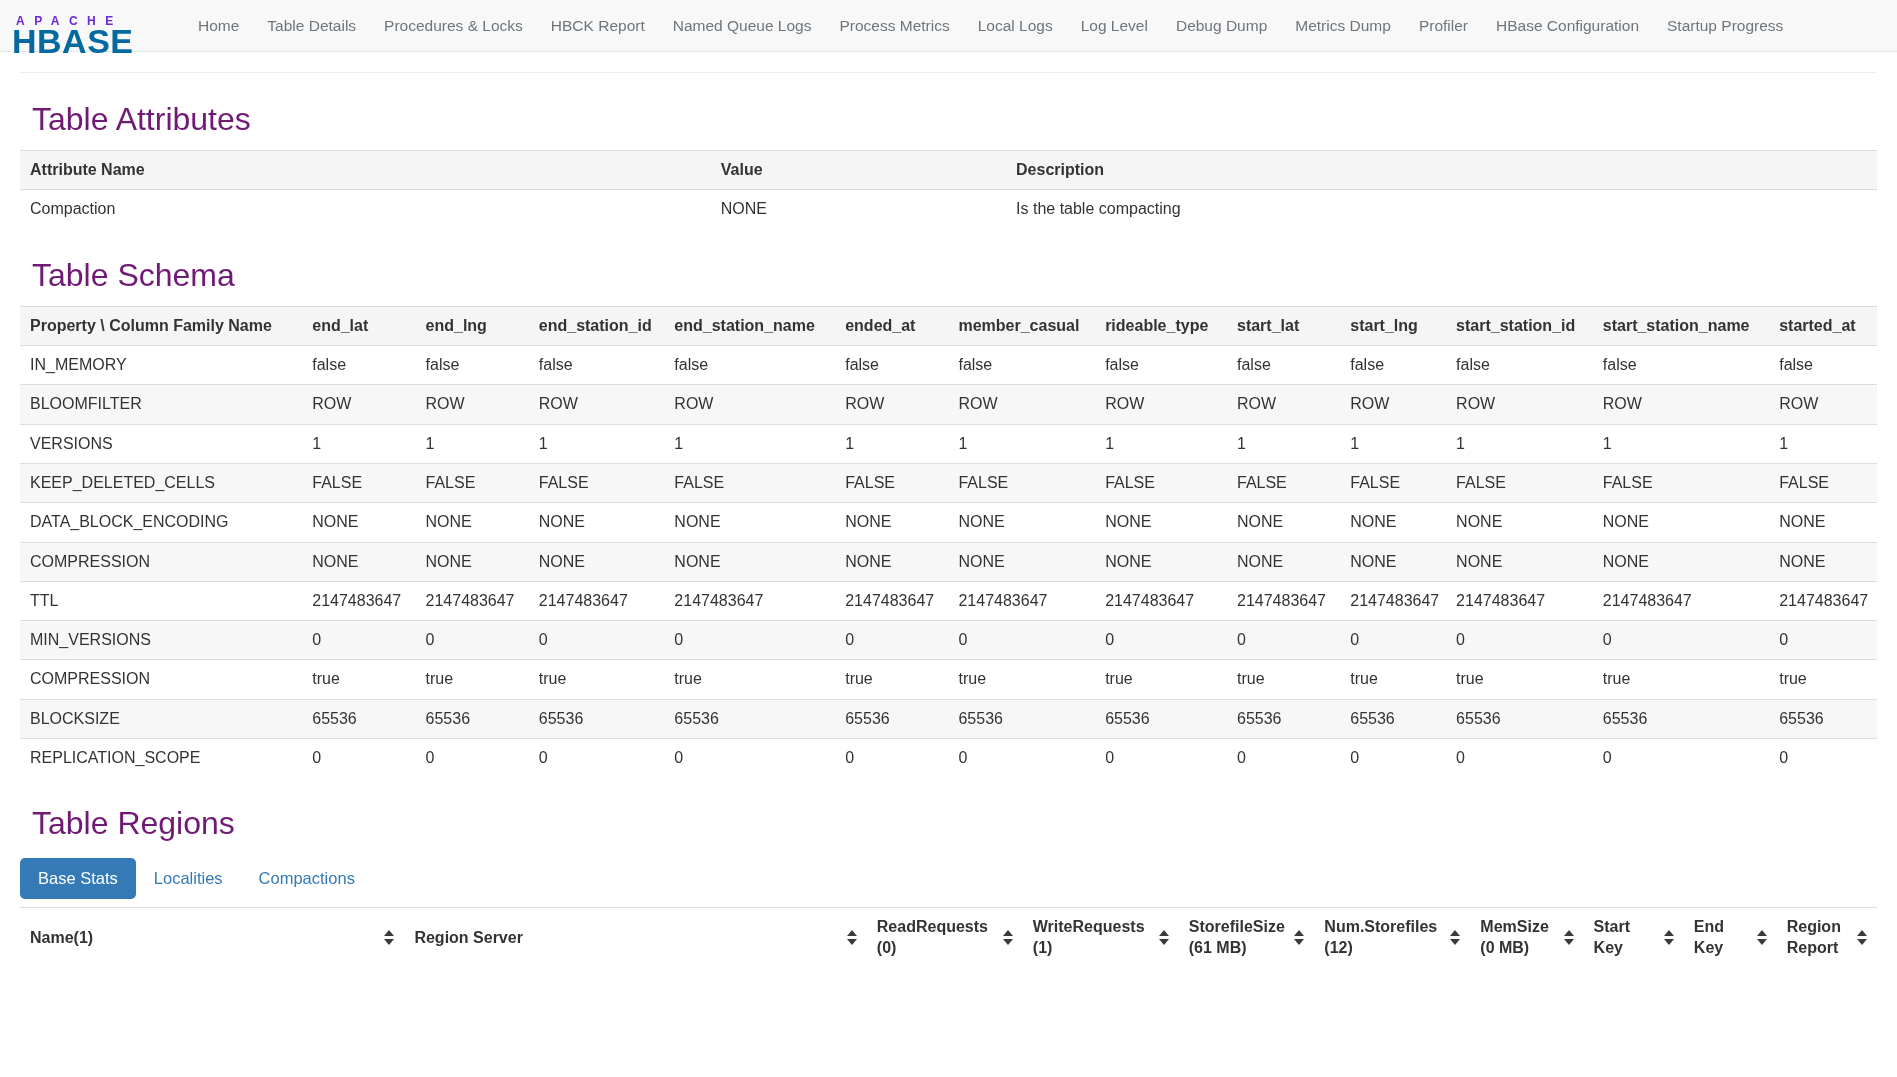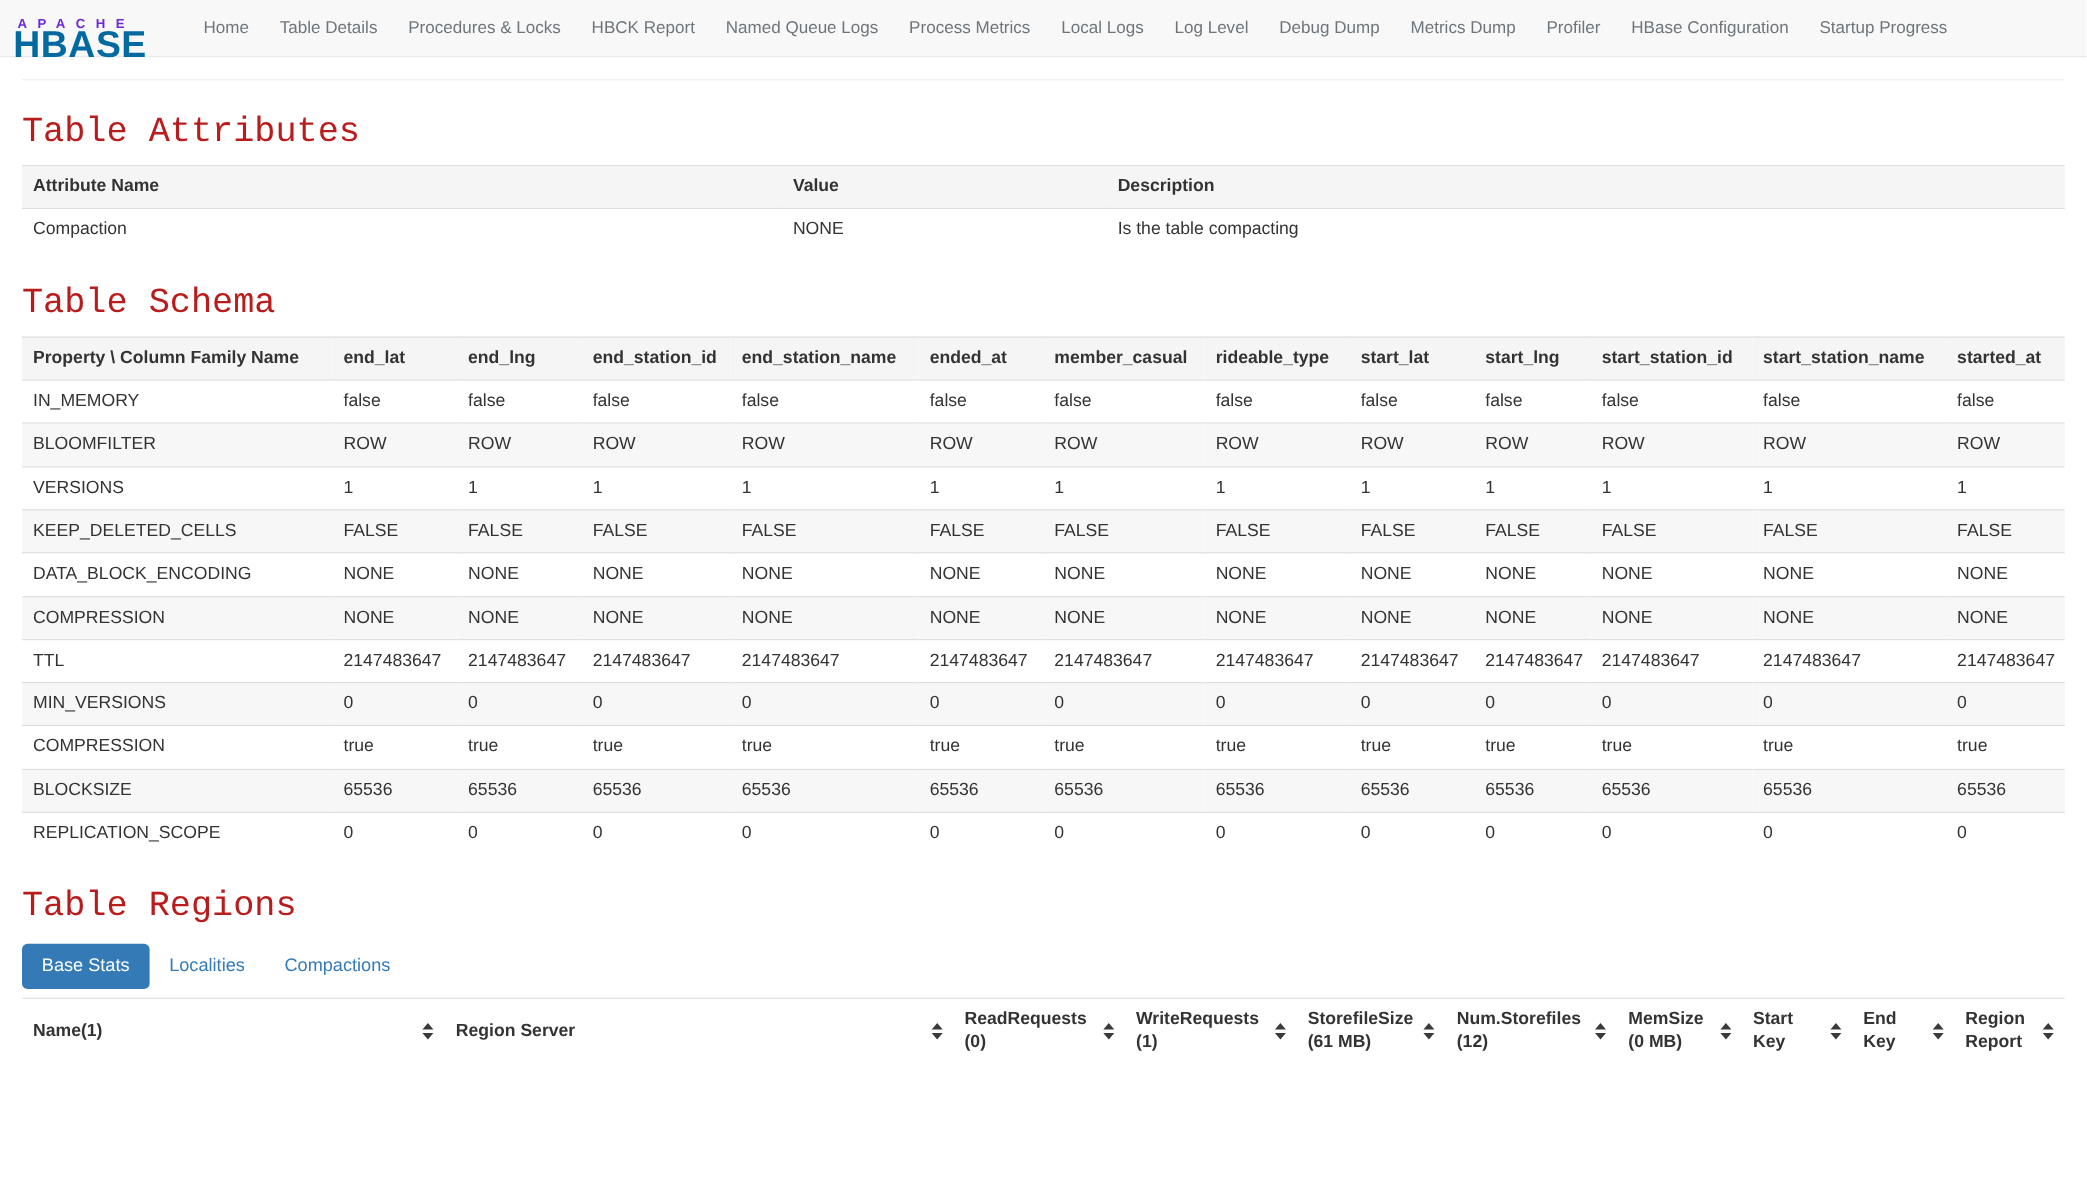--- a/index.html
+++ b/index.html
@@ -20,32 +20,32 @@
   }
   .brand { display: flex; flex-direction: column; margin: 0 18px 0 2px; width: 138px; }
   .brand-top {
     font-size: 12px; font-weight: 700; color: #6d28d9;
     letter-spacing: 9.5px; line-height: 1; white-space: nowrap; margin-left: 4px; margin-top: 20px;
   }
   .brand-bottom {
     font-size: 34px; font-weight: 800; color: #0369a1;
     letter-spacing: 0.5px; line-height: 0.86; white-space: nowrap;
   }
-  .nav-links { display: flex; list-style: none; margin: 3px; padding: 0; }
+  .nav-links { display: flex; list-style: none; margin: 16px; padding: 0; }
   .nav-links li a {
     display: block; padding: 0 14px; line-height: 52px;
     font-size: 15.5px; color: #6e767c; white-space: nowrap;
   }
 
   
   .container { padding: 0 20px; }
   h1.page-title { margin: 30px 0 16px; font-size: 43px; font-weight: 400; color: #333; }
   h1.page-title .subtitle { font-size: 31px; color: #999; margin-left: 8px; font-weight: 400; }
   hr.divider { border: 0; border-top: 1px solid #eee; margin: 20px 0 18px; }
-  h2.section-heading { margin: 28px 0 12px; font-size: 32px; font-weight: 500; color: #b91c1c; font-family: Liberation Mono, monospace; }
+  h2.section-heading { margin: 28px 12px 12px; font-size: 32px; font-weight: 500; color: #701a75; }
 
   
   table { width: 100%; border-collapse: collapse; table-layout: fixed; }
   th, td {
     padding: 9px 10px; text-align: left; vertical-align: top;
     font-size: 16px; line-height: 1.27; border-top: 1px solid #ddd;
   }
   thead th { font-weight: 700; }
   .head-gray thead th { background: #f5f5f5; border-bottom: 1px solid #ddd; }
   .striped tbody tr:nth-child(even) { background: #f7f7f7; }

